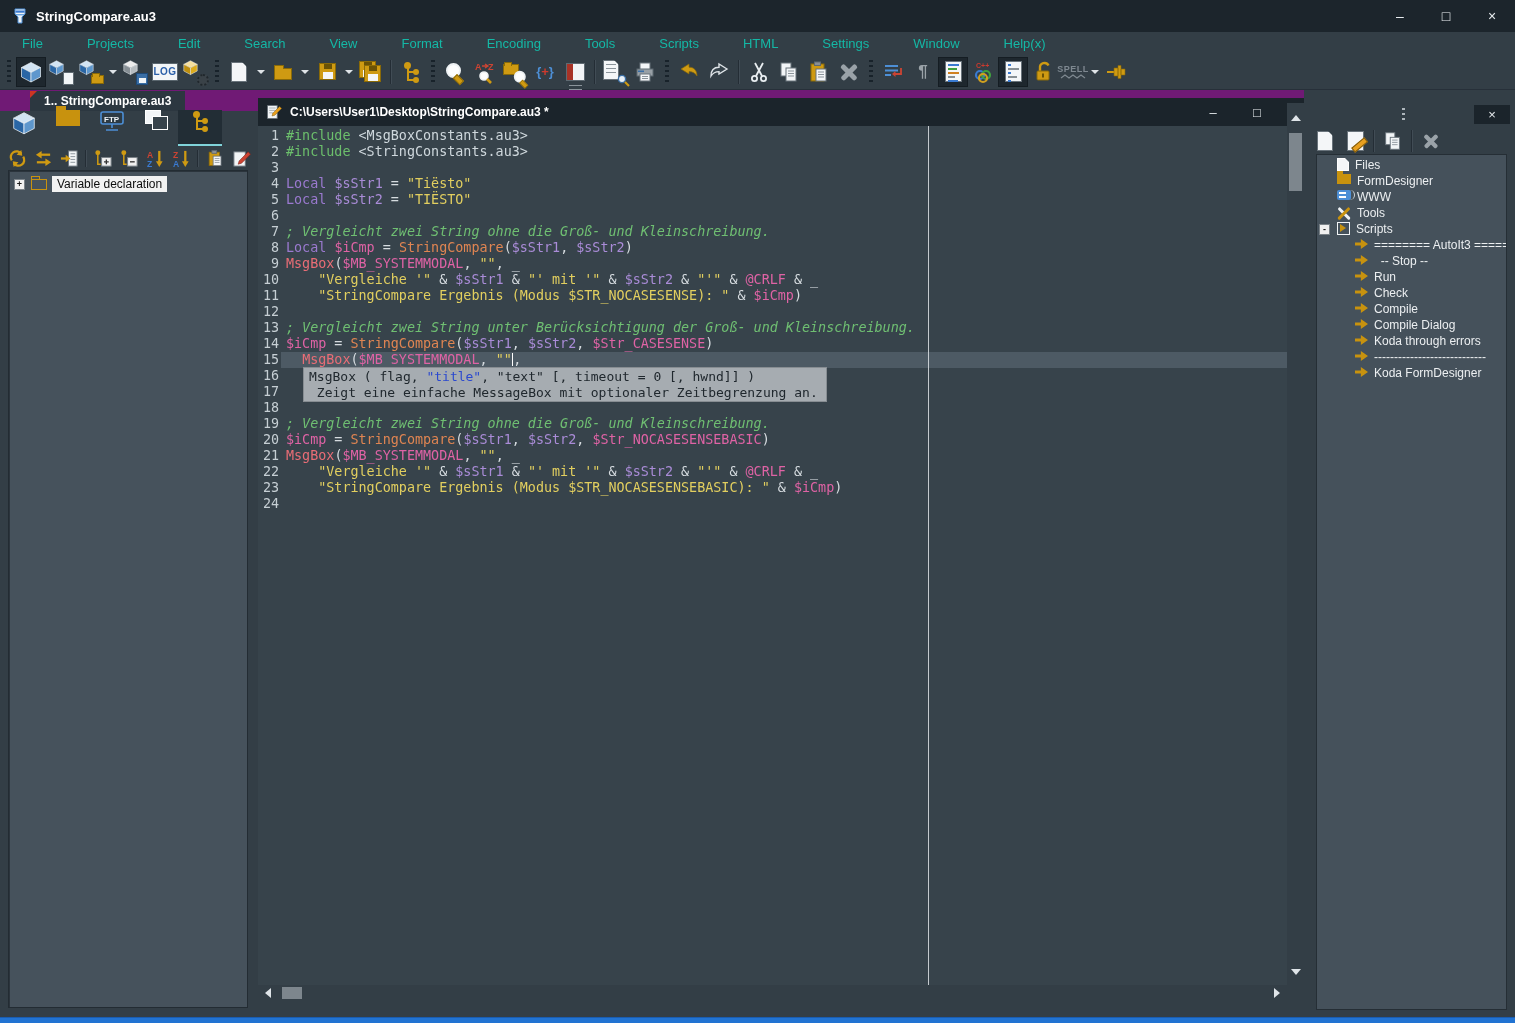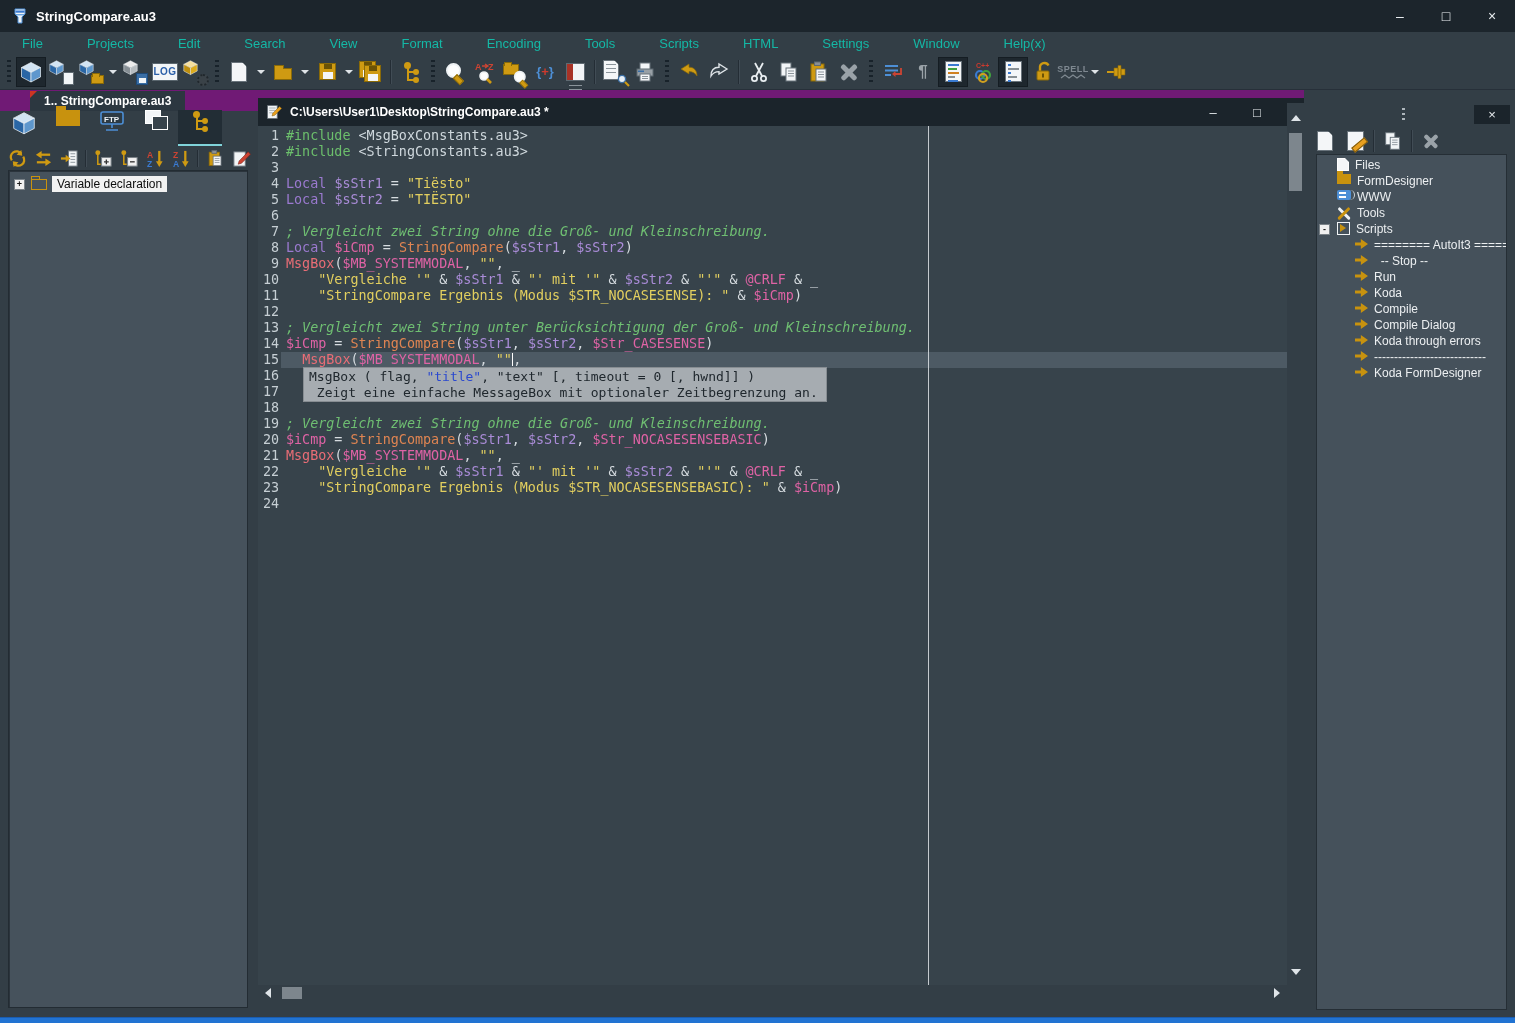--- a/index.html
+++ b/index.html
@@ -622,21 +622,21 @@
   </div>
   <div class="rp-tree">
       <div class="rp-row ind-top"><span class="file-icon"></span><span class="lbl">Files</span></div>
       <div class="rp-row ind-top"><span class="dir-icon"></span><span class="lbl">FormDesigner</span></div>
       <div class="rp-row ind-top"><span class="www-icon"></span><span class="lbl">WWW</span></div>
       <div class="rp-row ind-top"><span class="tools-icon"></span><span class="lbl">Tools</span></div>
       <div class="rp-row ind-top"><span class="expander-box rp-expander">-</span><span class="scripts-icon"></span><span class="lbl">Scripts</span></div>
       <div class="rp-row ind-child"><span class="tree-arrow-icon"></span><span class="lbl">======== AutoIt3 ========</span></div>
       <div class="rp-row ind-child"><span class="tree-arrow-icon"></span><span class="lbl">  -- Stop --</span></div>
       <div class="rp-row ind-child"><span class="tree-arrow-icon"></span><span class="lbl">Run</span></div>
-      <div class="rp-row ind-child"><span class="tree-arrow-icon"></span><span class="lbl">Koda</span></div>
+      <div class="rp-row ind-child"><span class="tree-arrow-icon"></span><span class="lbl">Check</span></div>
       <div class="rp-row ind-child"><span class="tree-arrow-icon"></span><span class="lbl">Compile</span></div>
       <div class="rp-row ind-child"><span class="tree-arrow-icon"></span><span class="lbl">Compile Dialog</span></div>
       <div class="rp-row ind-child"><span class="tree-arrow-icon"></span><span class="lbl">Koda through errors</span></div>
       <div class="rp-row ind-child"><span class="tree-arrow-icon"></span><span class="lbl">----------------------------</span></div>
       <div class="rp-row ind-child"><span class="tree-arrow-icon"></span><span class="lbl">Koda FormDesigner</span></div>
     </div>
 </div>
 
 <div class="blue-strip"></div>
 

